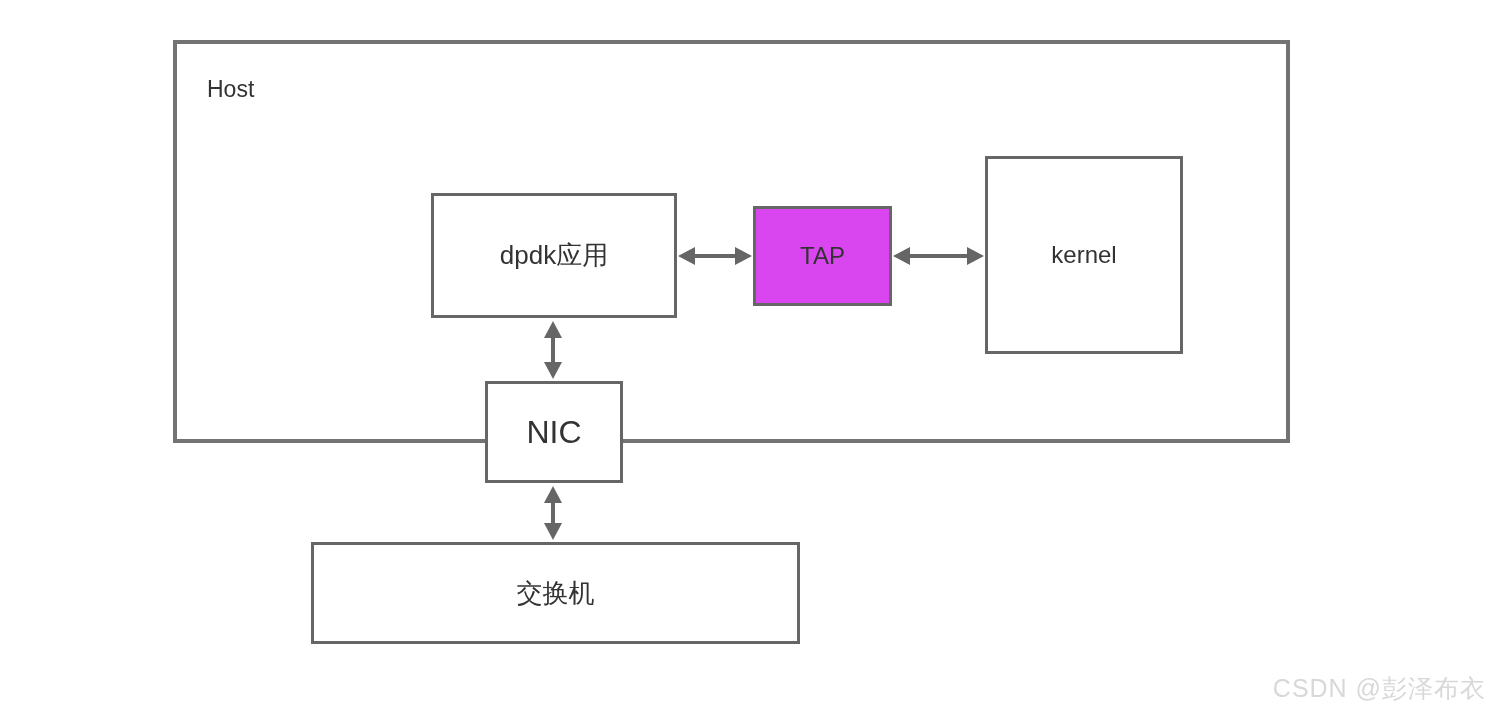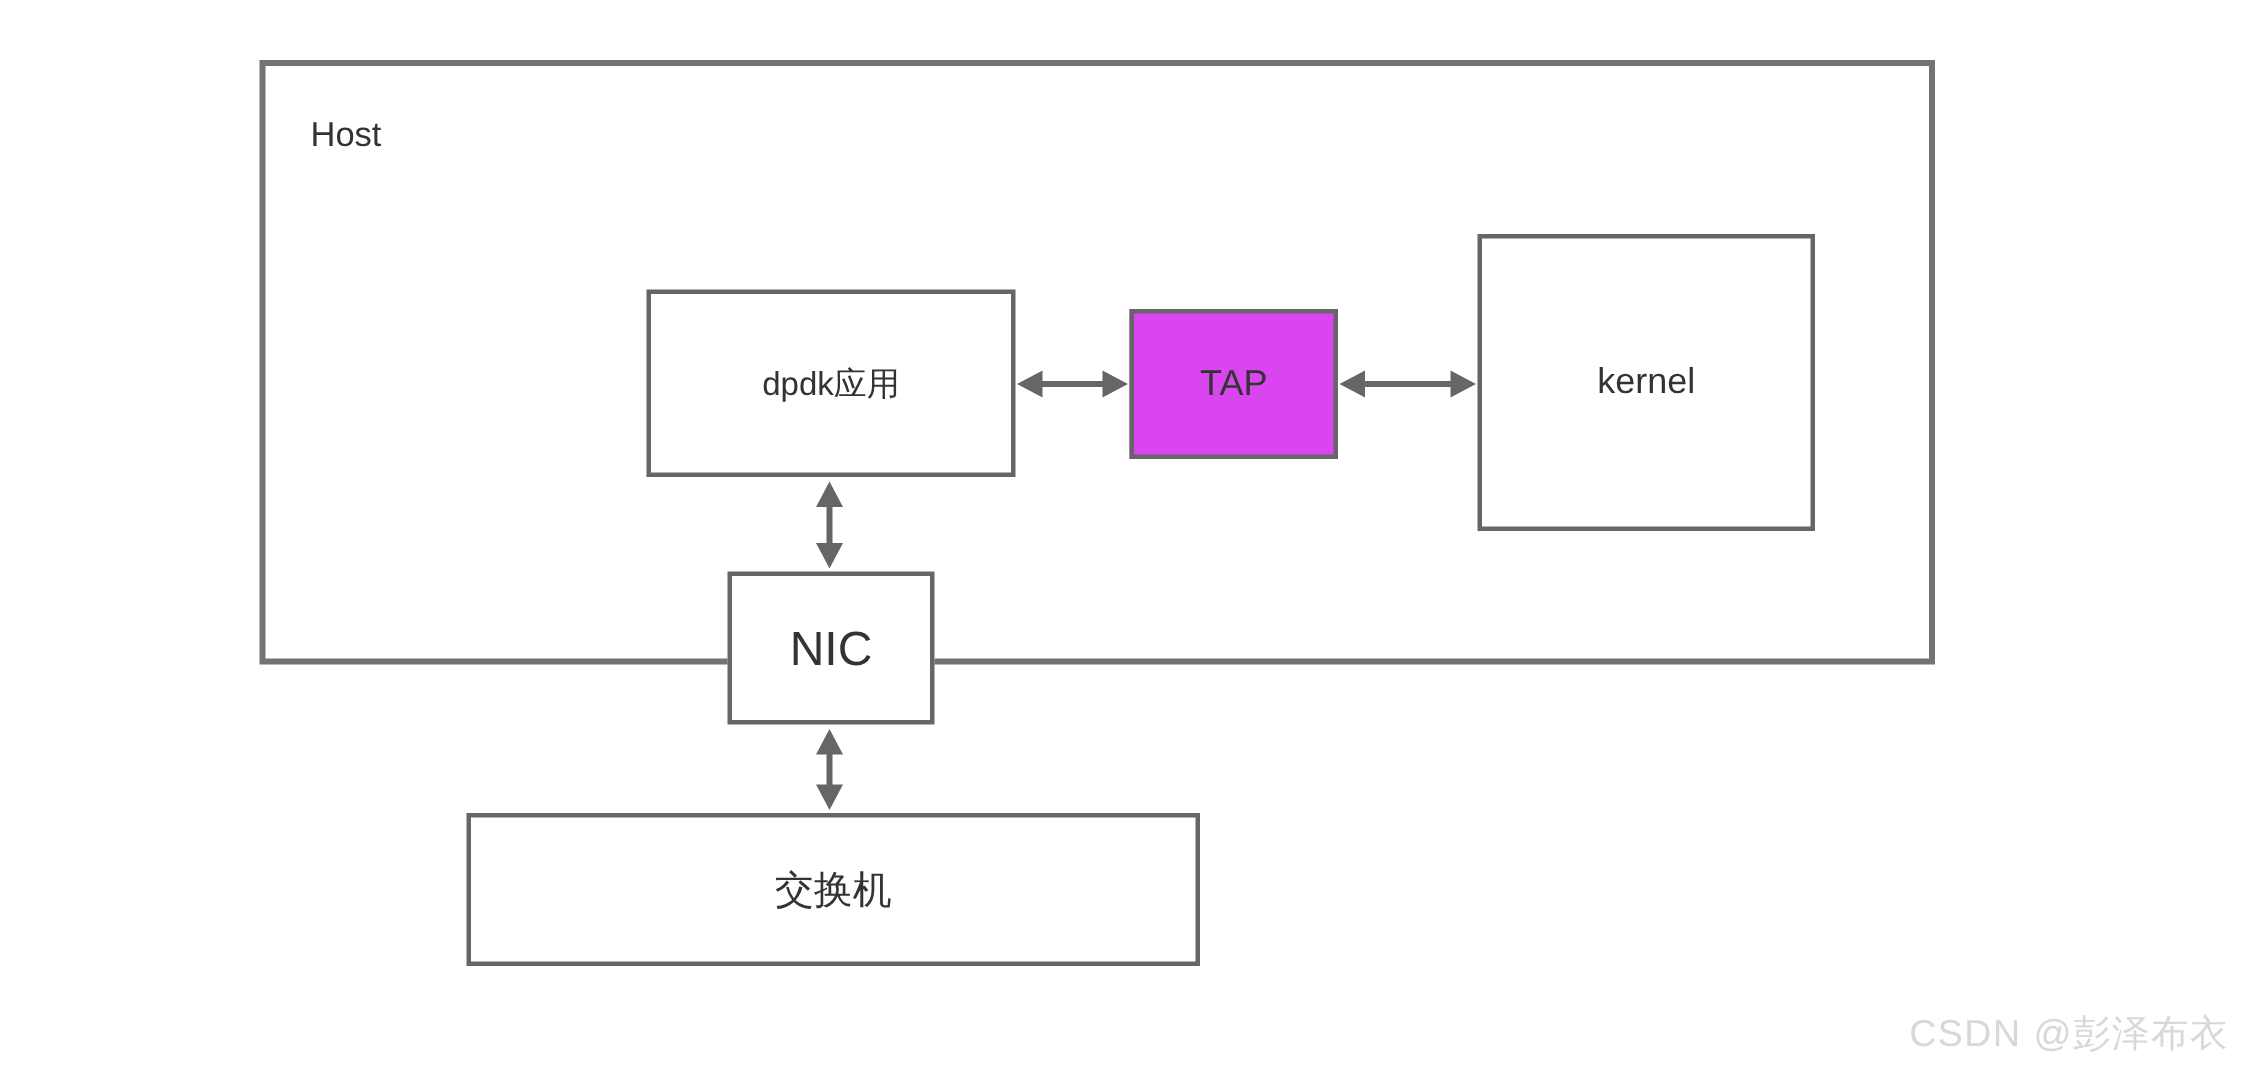--- a/index.html
+++ b/index.html
@@ -30,23 +30,23 @@
     border: 4px solid #737373;
     position: absolute;
     background: #ffffff;
   }
   .host-label {
     position: absolute;
     left: 30px; top: 32px;
     font-size: 23px;
     color: #333333;
   }
-  .node-dpdk   { left: 431px; top: 193px; width: 246px; height: 125px; font-size: 22px; z-index: 2; }
+  .node-dpdk   { left: 431px; top: 193px; width: 246px; height: 125px; font-size: 26px; z-index: 2; }
   .node-tap    { left: 753px; top: 206px; width: 139px; height: 100px; font-size: 24px; background: #d946ef; z-index: 2; }
-  .node-kernel { left: 985px; top: 156px; width: 225px; height: 198px; font-size: 24px; z-index: 2; }
+  .node-kernel { left: 985px; top: 156px; width: 198px; height: 198px; font-size: 24px; z-index: 2; }
   .node-nic    { left: 485px; top: 381px; width: 138px; height: 102px; font-size: 32px; z-index: 3; }
   .node-switch { left: 311px; top: 542px; width: 489px; height: 102px; font-size: 26px; }
   .connector { position: absolute; z-index: 2; }
   .watermark {
     position: absolute;
     right: 8px; top: 672px;
     font-size: 25px;
     color: #d8d8d8;
     text-shadow: 0 1px 0 #ffffff;
     letter-spacing: 1px;

